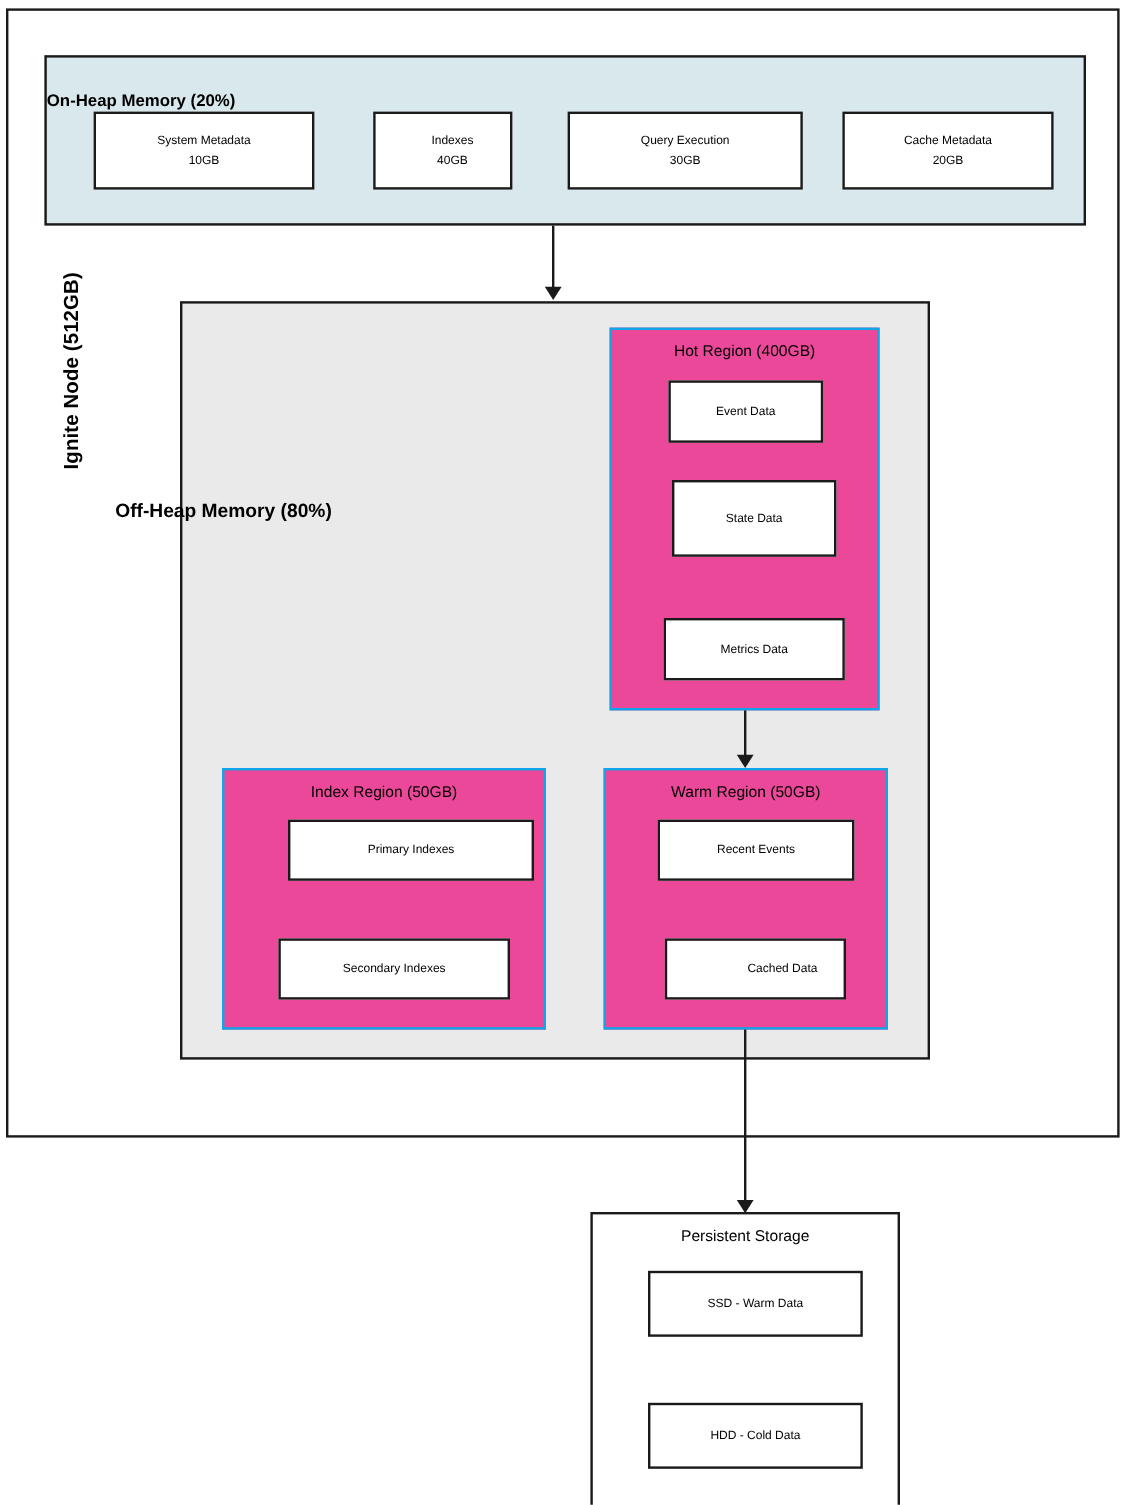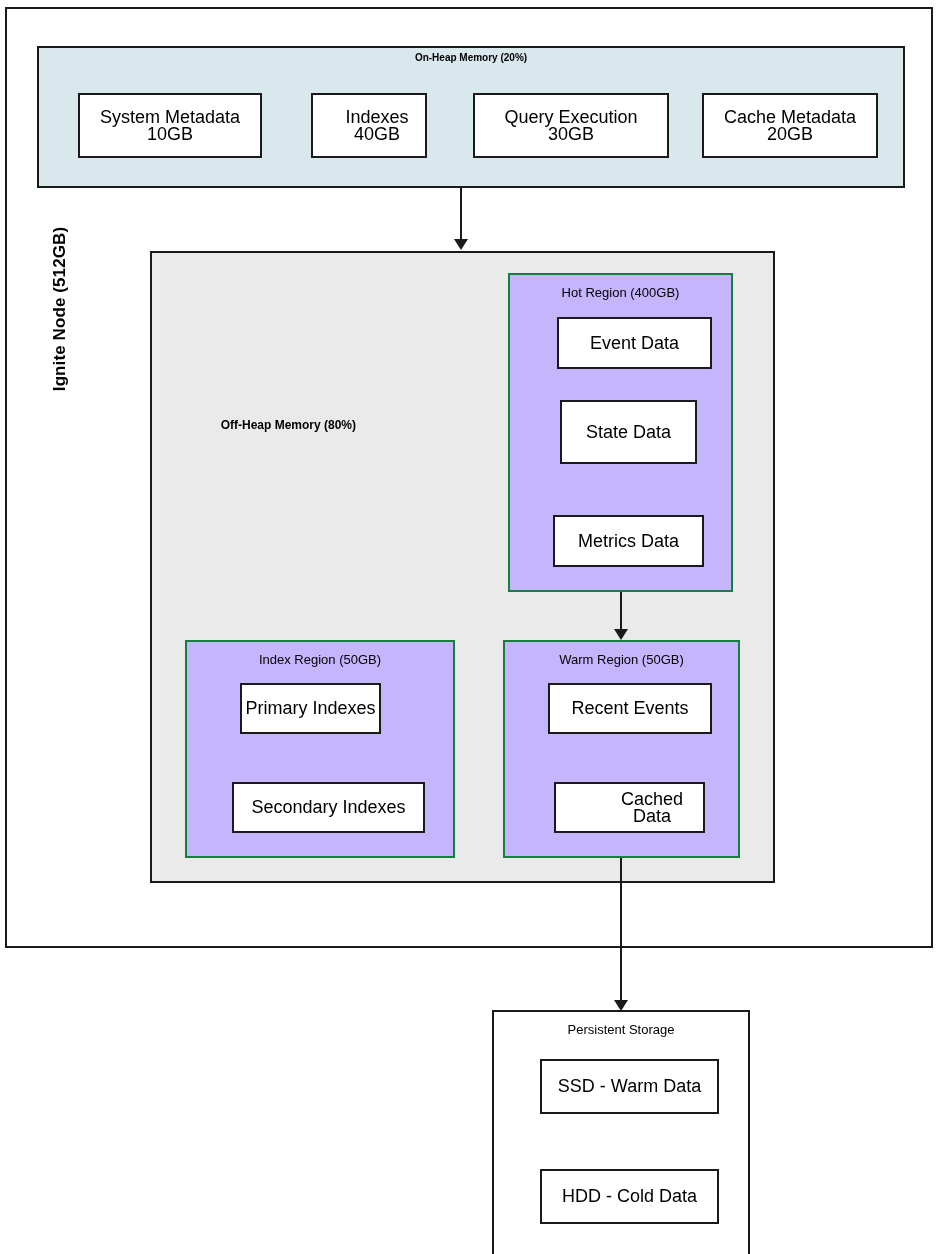--- a/index.html
+++ b/index.html
@@ -48,57 +48,57 @@
     white-space: nowrap;
   }
   .onheap {
     left: 37px; top: 46px;
     width: 868px; height: 142px;
     background: #d9e8ed;
   }
   .onheap-title {
     position: absolute;
     left: 0; right: 0;
-    top: 4px;
-    text-align: center;
-    font-size: 10px;
+    top: 27px;
+    text-align: left;
+    font-size: 14px;
     font-weight: bold;
   }
   .leaf {
     position: absolute;
     box-sizing: border-box;
     border: 2px solid #1a1a1a;
     background: #ffffff;
     display: flex;
     flex-direction: column;
     align-items: center;
     justify-content: center;
-    font-size: 18px;
+    font-size: 10px;
     line-height: 17px;
     text-align: center;
   }
   .offheap {
     left: 150px; top: 251px;
     width: 625px; height: 632px;
     background: #eaeaea;
   }
   .offheap-title {
     position: absolute;
     left: 96px;
     top: 418px;
     width: 260px;
-    text-align: right;
-    font-size: 12px;
+    text-align: left;
+    font-size: 16px;
     font-weight: bold;
   }
   .region {
     position: absolute;
     box-sizing: border-box;
-    border: 2px solid #15803d;
-    background: #c4b5fd;
+    border: 2px solid #0ea5e9;
+    background: #ec4899;
   }
   .region-title {
     position: absolute;
     left: 0; right: 0;
     top: 10px;
     text-align: center;
     font-size: 13px;
   }
   .persist {
     left: 492px; top: 1010px;
@@ -149,37 +149,37 @@
 
   <div class="arrow-line" style="left:460px; top:188px; height:52px;"></div>
   <div class="arrow-head" style="left:454px; top:239px;"></div>
 
   <div class="box offheap"></div>
   <div class="offheap-title">Off-Heap Memory (80%)</div>
 
   <div class="region" style="left:508px; top:273px; width:225px; height:319px;">
     <div class="region-title">Hot Region (400GB)</div>
   </div>
-  <div class="leaf" style="left:557px; top:317px; width:155px; height:52px;">
+  <div class="leaf" style="left:557px; top:317px; width:129px; height:52px;">
     <span>Event Data</span>
   </div>
   <div class="leaf" style="left:560px; top:400px; width:137px; height:64px;">
     <span>State Data</span>
   </div>
   <div class="leaf" style="left:553px; top:515px; width:151px; height:52px;">
     <span>Metrics Data</span>
   </div>
 
   <div class="arrow-line" style="left:620px; top:592px; height:38px;"></div>
   <div class="arrow-head" style="left:614px; top:629px;"></div>
 
   <div class="region" style="left:185px; top:640px; width:270px; height:218px;">
     <div class="region-title">Index Region (50GB)</div>
   </div>
-  <div class="leaf" style="left:240px; top:683px; width:141px; height:51px;">
+  <div class="leaf" style="left:240px; top:683px; width:205px; height:51px;">
     <span>Primary Indexes</span>
   </div>
   <div class="leaf" style="left:232px; top:782px; width:193px; height:51px;">
     <span>Secondary Indexes</span>
   </div>
 
   <div class="region" style="left:503px; top:640px; width:237px; height:218px;">
     <div class="region-title">Warm Region (50GB)</div>
   </div>
   <div class="leaf" style="left:548px; top:683px; width:164px; height:51px;align-items:center;">

